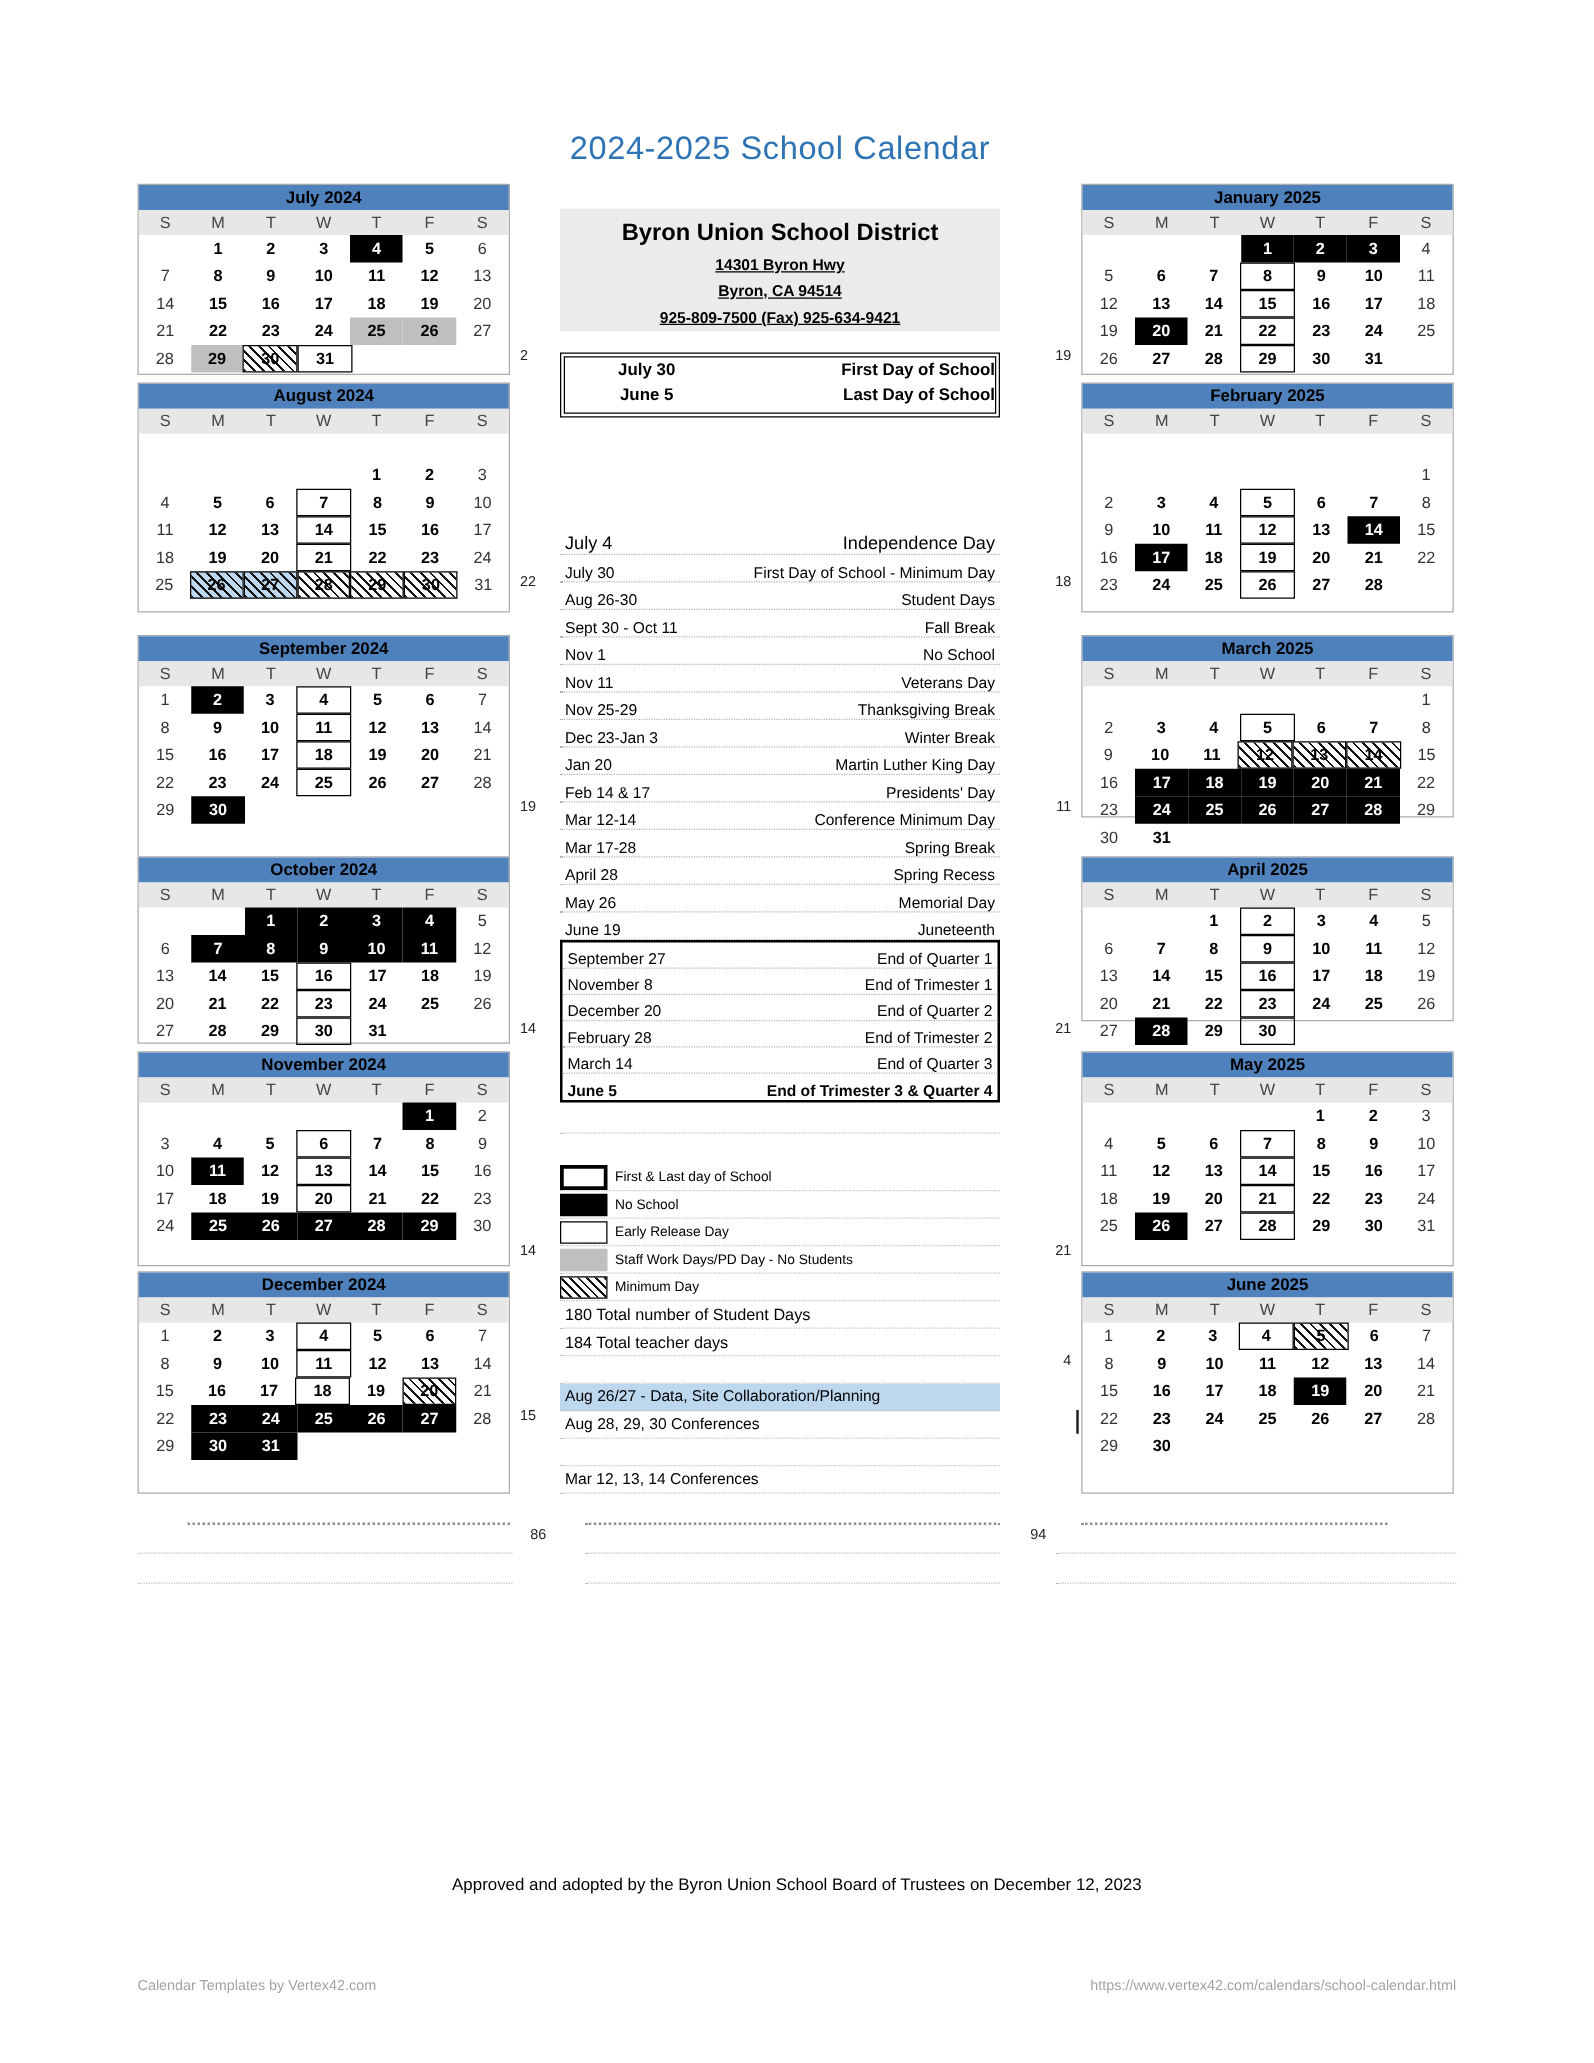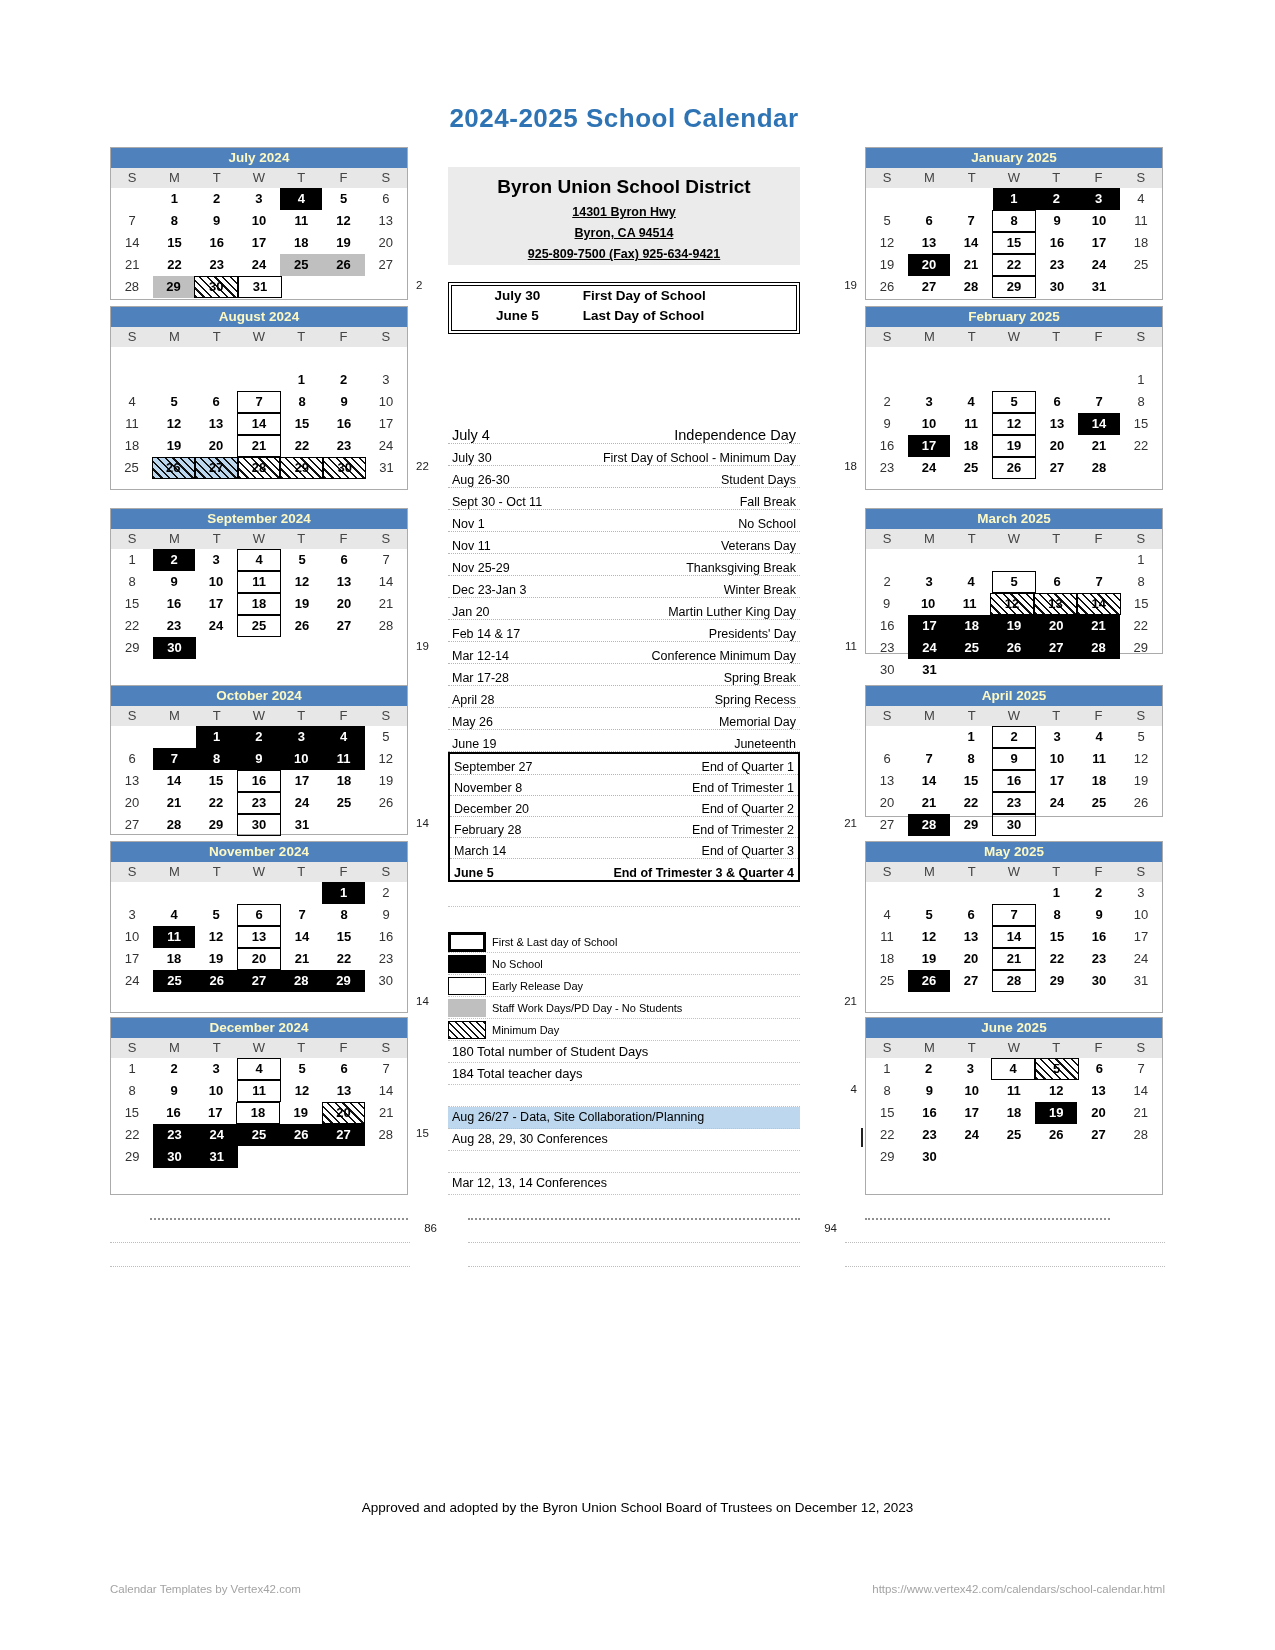--- a/index.html
+++ b/index.html
@@ -4,25 +4,25 @@
 <style>
   :root{
     --header_blue:#4F81BD; --title_blue:#2E74B5; --highlight_blue:#BDD7EE;
     --staff_gray:#BFBFBF; --band_gray:#E7E7E7; --box_gray:#EBEBEB;
   }
   html,body{margin:0;padding:0;}
   body{width:1275px;height:1650px;position:relative;background:#fff;
        font-family:"Liberation Sans","DejaVu Sans",sans-serif;color:#000;overflow:hidden;}
   .abs{position:absolute;}
   
-  #title{left:448px;top:103px;width:352px;text-align:center;font-size:26px;font-weight:bold;
+  #title{left:448px;top:103px;width:352px;text-align:center;font-size:26px;font-weight:normal;
          color:var(--title_blue);letter-spacing:.5px;}
   
   .month{position:absolute;width:298px;border:1px solid #ababab;background:#fff;box-sizing:border-box;}
-  .mhead{height:20px;line-height:20px;background:var(--header_blue);color:#fef9c3;text-align:center;
+  .mhead{height:20px;line-height:20px;background:var(--header_blue);color:#000000;text-align:center;
          font-size:13.5px;font-weight:bold;}
   .dowrow{height:20px;display:flex;background:var(--band_gray);}
   .dowrow span{flex:1;text-align:center;line-height:20px;font-size:13px;color:#444;}
   .wrow{height:22px;display:flex;}
   .dc{flex:1;text-align:center;line-height:22px;font-size:13px;font-weight:bold;box-sizing:border-box;}
   .dc.we{font-weight:normal;color:#333;}
   .dc.ns{background:#000;color:#fff;font-weight:bold;}
   .dc.staff{background:var(--staff_gray);}
   .dc.box{border:1.6px solid #000;line-height:19px;}
   .dc.min{border:1.6px solid #000;line-height:19px;
@@ -31,21 +31,21 @@
     background-image:repeating-linear-gradient(45deg,#111 0px,#111 1.6px,transparent 1.6px,transparent 5.5px);}
   .mcount{position:absolute;font-size:11.5px;color:#222;}
   
   #district-box{left:448px;top:167px;width:352px;height:98px;background:var(--box_gray);text-align:center;}
   #district-name{font-size:19px;font-weight:bold;padding-top:9px;}
   .district-line{font-size:12.5px;font-weight:bold;margin-top:7px;text-decoration:underline;}
   #firstlast-outer{left:448px;top:282px;width:352px;border:1.2px solid #000;padding:2px;box-sizing:border-box;}
   #firstlast-inner{border:1.5px solid #000;padding:2px 0;}
   .fl-row{display:flex;height:20px;font-size:13.5px;font-weight:bold;}
   .fl-date{width:38%;text-align:center;}
-  .fl-label{flex:1;text-align:left;}
+  .fl-label{flex:1;text-align:right;}
   #center-flow{left:448px;top:422px;width:352px;}
   .kd-row{display:flex;justify-content:space-between;align-items:flex-end;height:22px;
           font-size:12.5px;padding:0 4px;border-bottom:1px dotted #b5b5b5;box-sizing:border-box;}
   .kd-row.big{font-size:14.5px;}
   .kd-date{white-space:nowrap;}
   .kd-label{white-space:nowrap;text-align:right;}
   #term-box{border:2.5px solid #000;margin-top:0;}
   #term-box .kd-row{height:21px;}
   #term-box .kd-row:last-child{border-bottom:none;font-weight:normal;}
   #term-box .kd-row.boldrow{font-weight:bold;}

